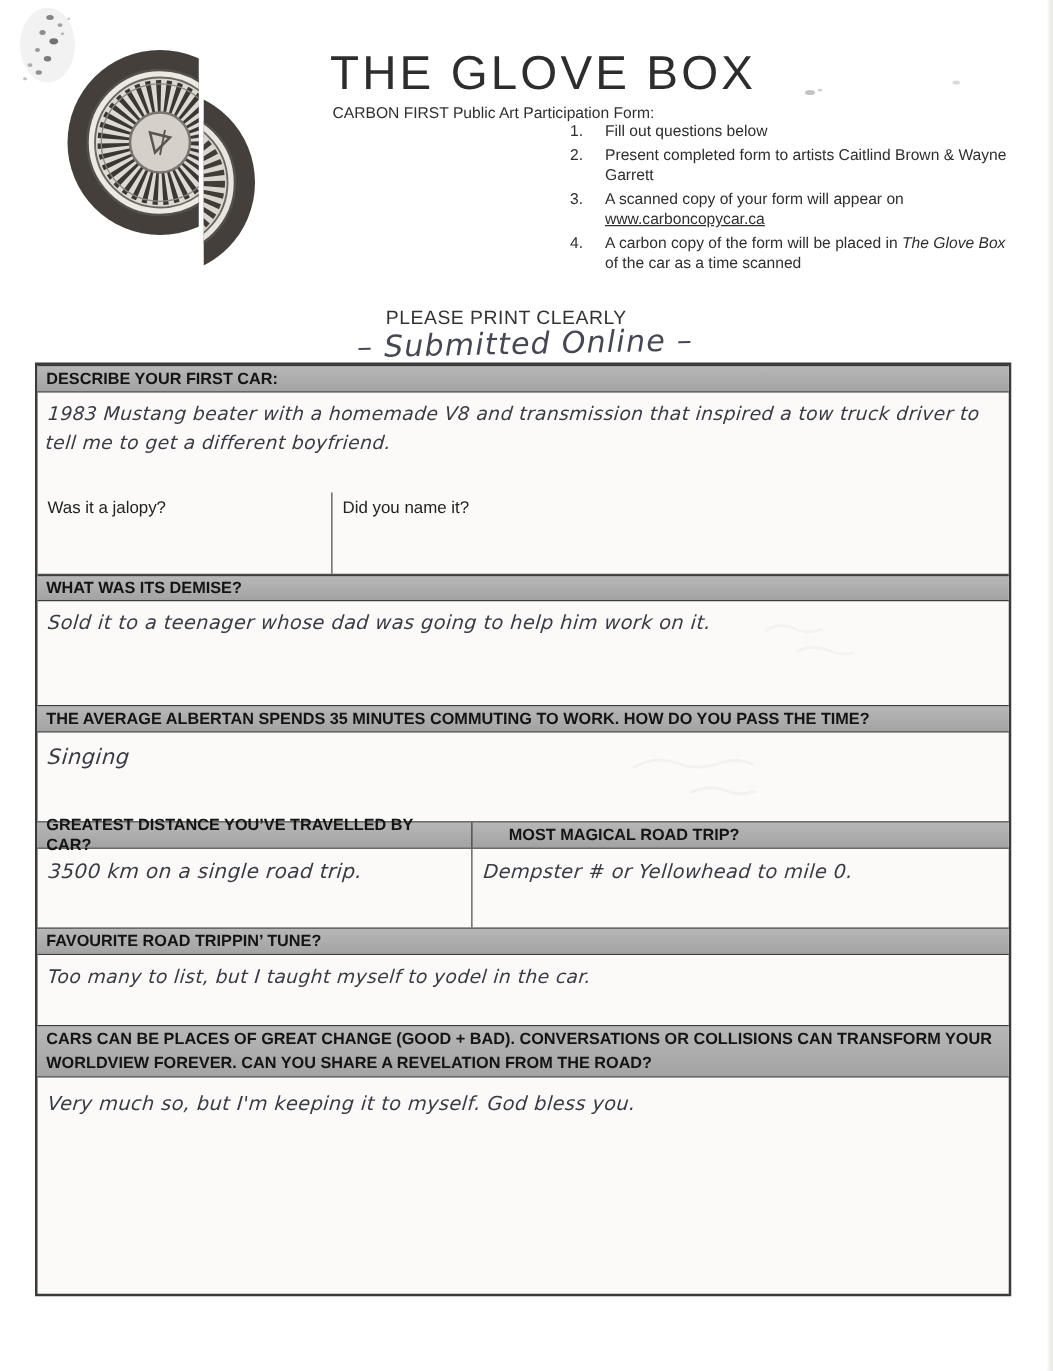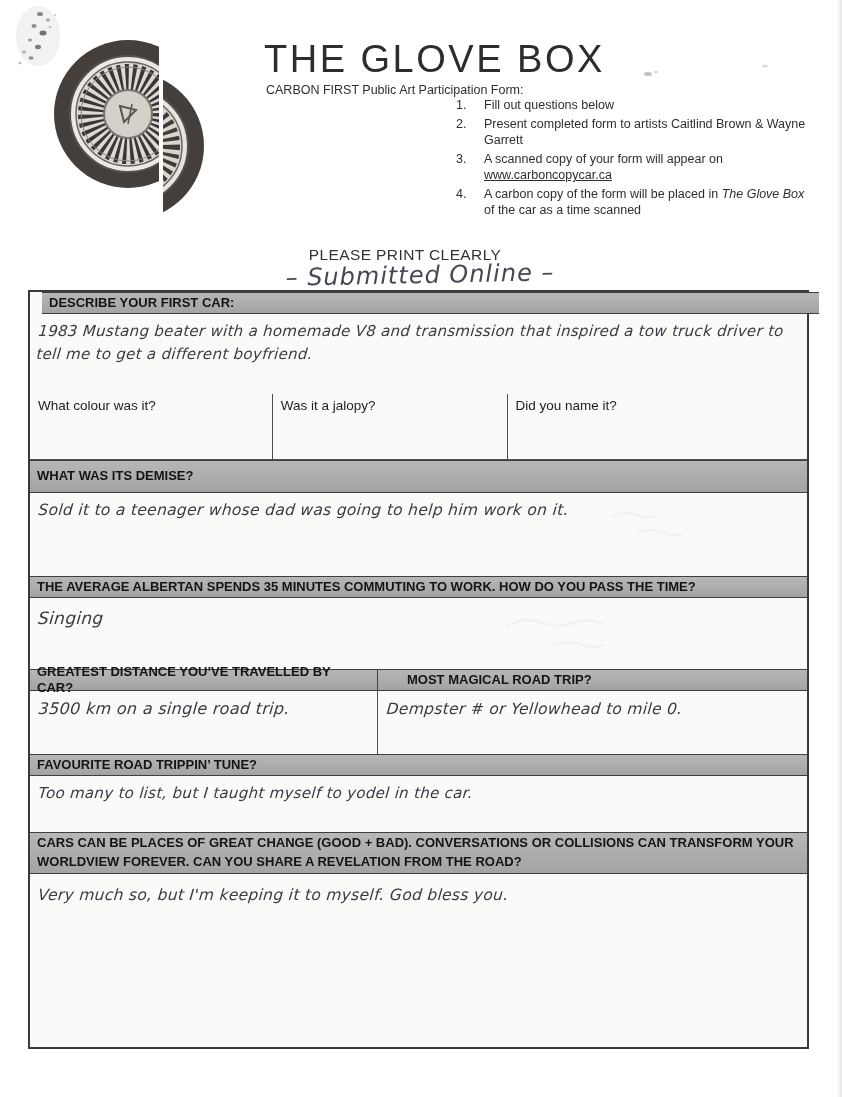--- a/index.html
+++ b/index.html
@@ -69,24 +69,24 @@
   .col2-l{width:348px;flex:none;border-right:1px solid #4e4e4e;}
   .col2-r{flex:1;}
   .bar.split{padding:0;gap:22px;}
   .bar.split .bar-cell{
     display:flex;align-items:center;height:100%;padding:0 7px;
     border-right:1px solid #3e3e3e;
   }
   .bar.split .bar-cell:last-child{border-right:none;}
 
   
-  .h-r1h{height:22px;margin-left:12px;}
+  .h-r1h{height:22px;}
   .h-r1a{height:80px;}
   .h-cols{height:66px;border-bottom:1px solid #4e4e4e;}
-  .h-r3h{height:33px;}
+  .h-r3h{height:21px;}
   .h-r3a{height:83px;position:relative;}
   .h-r4h{height:22px;}
   .h-r4a{height:71px;position:relative;}
   .h-r5h{height:22px;}
   .h-r5a{height:63px;}
   .h-r6h{height:22px;}
   .h-r6a{height:56px;}
   .h-r7h{height:42px;}
   .h-r7a{height:173px;}
 
@@ -176,24 +176,20 @@
   <div class="submitted">– Submitted Online –</div>
 
   <div class="form-table">
 
     <div class="row bar h-r1h">DESCRIBE YOUR FIRST CAR:</div>
     <div class="row h-r1a">
       <div class="ans hw">1983 Mustang beater with a homemade V8 and transmission that inspired a tow truck driver to tell me to get a different boyfriend.</div>
     </div>
 
     <div class="row cols h-cols">
-      <div class="cell cols3-1">
-        <div>What colour was it?</div>
-        <div class="hw"></div>
-      </div>
       <div class="cell cols3-2">
         <div>Was it a jalopy?</div>
         <div class="hw"></div>
       </div>
       <div class="cell cols3-3">
         <div>Did you name it?</div>
         <div class="hw"></div>
       </div>
     </div>
 

